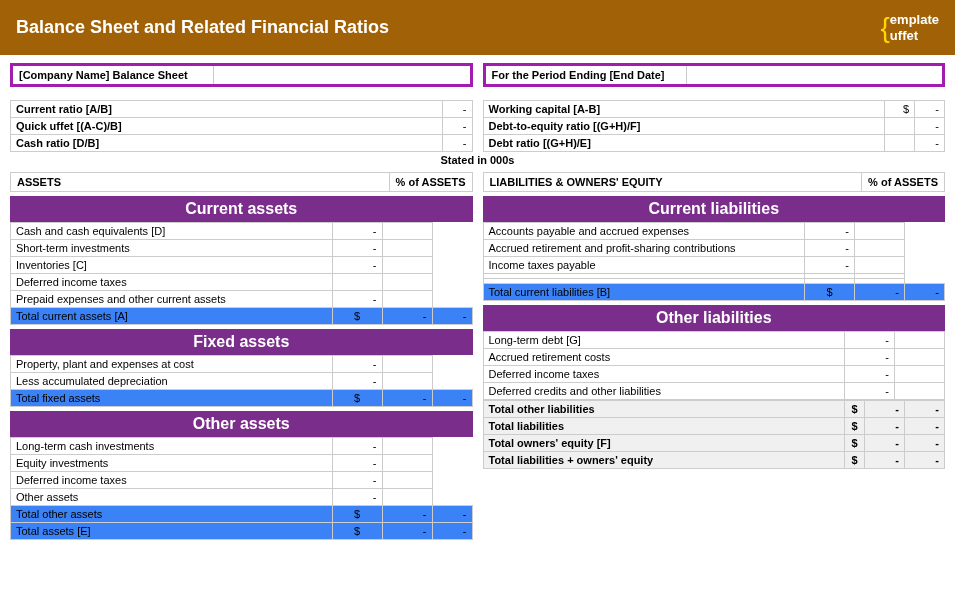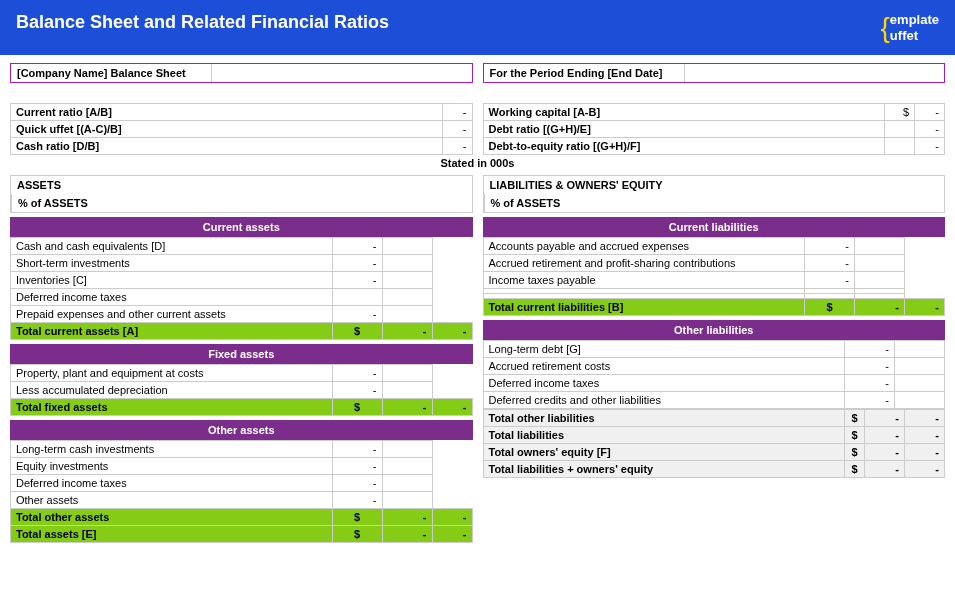--- a/index.html
+++ b/index.html
@@ -1,37 +1,37 @@
 <!DOCTYPE html>
 <html><head>
   <meta charset="utf-8">
   <style>
     * { margin: 0; padding: 0; box-sizing: border-box; }
     body { font-family: Arial, sans-serif; font-size: 11px; background: #fff; width: 955px; }
 
     .header {
-      background: #1d4ed8;
+      background: #a16207;
       padding: 12px 16px;
       display: flex;
-      align-items: flex-start;
+      align-items: center;
       justify-content: space-between;
     }
     .header-title {
       color: #fff;
       font-size: 18px;
       font-weight: bold;
     }
 
     .content {
       padding: 8px 10px;
     }
     .info-row {
       display: flex;
-      border: 1px solid #a21caf;
-      margin-bottom: 16px;
+      border: 3px solid #a21caf;
+      margin-bottom: 9px;
     }
     .info-label {
       background: #fff;
       padding: 3px 6px;
       flex: 0 0 200px;
       font-weight: bold;
       font-size: 11px;
     }
     .info-value {
       flex: 1;
@@ -61,61 +61,60 @@
     .main-grid {
       display: flex;
       gap: 10px;
     }
     .left-col, .right-col {
       flex: 1;
     }
 
     .section-header {
       display: flex;
-      align-items: flex-start;
+      align-items: flex-end;
       border: 1px solid #ccc;
       margin-bottom: 0;
-      flex-direction: column;
     }
     .section-header .sh-label {
       font-weight: bold;
       font-size: 11px;
       padding: 3px 6px;
       flex: 1;
     }
     .section-header .sh-pct {
       font-weight: bold;
       font-size: 11px;
       padding: 3px 6px;
       border-left: 1px solid #ccc;
       white-space: nowrap;
     }
 
     .subsection-header {
       background: #7B2D8B;
       color: #fff;
       text-align: center;
       font-weight: bold;
-      font-size: 11px;
+      font-size: 16px;
       padding: 4px 6px;
       margin-top: 4px;
     }
 
     table.data-table {
       width: 100%;
       border-collapse: collapse;
       font-size: 11px;
     }
     table.data-table td {
       border: 1px solid #ccc;
       padding: 2px 5px;
     }
     table.data-table tr.total-row td {
-      font-weight: bold;
-      background: #84cc16;
+      font-weight: normal;
+      background: #3b82f6;
     }
     table.data-table td.num-col {
       width: 50px;
       text-align: right;
     }
     table.data-table td.dollar-col {
       width: 20px;
       text-align: center;
     }
     table.data-table td.dash-col {
@@ -197,26 +196,26 @@
     </div>
     <div style="flex:1;">
       <table class="ratio-table">
         <tbody id="ratios-right-body">
             <tr>
               <td class="label">Working capital  [A-B]</td>
               <td class="val">$</td>
               <td class="val">-</td>
             </tr>
             <tr>
+              <td class="label">Debt-to-equity ratio  [(G+H)/F]</td>
+              <td></td>
+              <td class="val">-</td>
+            </tr>
+            <tr>
               <td class="label">Debt ratio  [(G+H)/E]</td>
-              <td></td>
-              <td class="val">-</td>
-            </tr>
-            <tr>
-              <td class="label">Debt-to-equity ratio  [(G+H)/F]</td>
               <td></td>
               <td class="val">-</td>
             </tr>
           </tbody>
       </table>
     </div>
   </div>
 
   <div class="stated">Stated in 000s</div>
 
@@ -275,21 +274,21 @@
           <td class="dash-col">-</td>
           <td class="dash-col">-</td>
         </tr>
       </tbody>
         </table>
 
       <div class="subsection-header gap">Fixed assets</div>
       <table class="data-table">
         <tbody id="fixed-assets-body">
             <tr>
-              <td>Property, plant and equipment at costs</td>
+              <td>Property, plant and expenses at cost</td>
               <td class="num-col">-</td>
               <td class="num-col"></td>
             </tr>
             <tr>
               <td>Less accumulated depreciation</td>
               <td class="num-col">-</td>
               <td class="num-col"></td>
             </tr>
           </tbody>
         <tbody>

